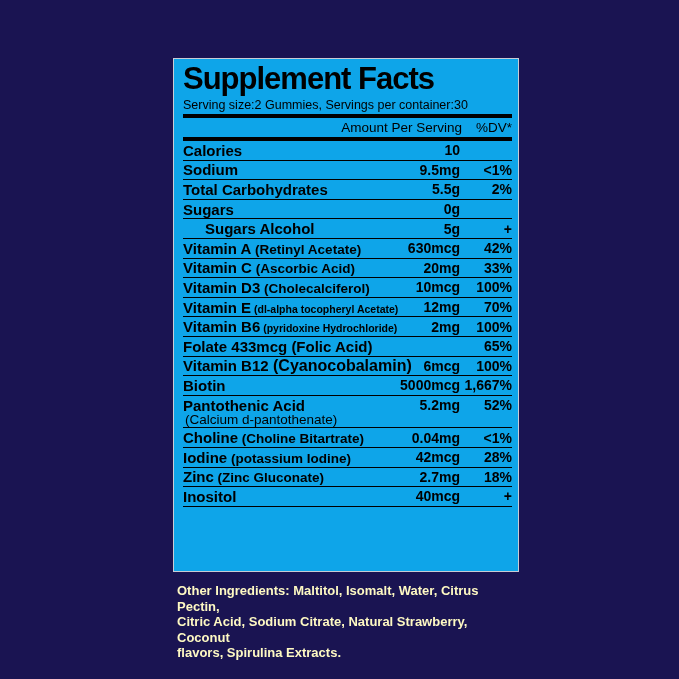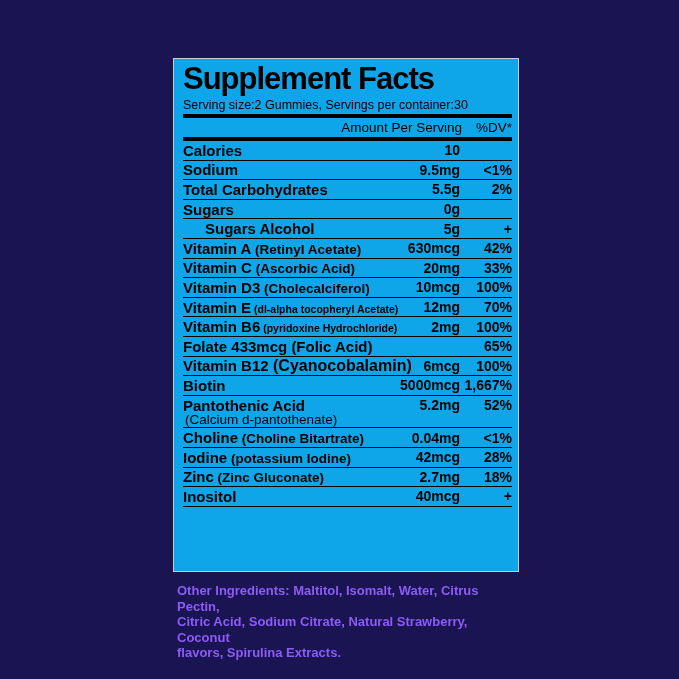--- a/index.html
+++ b/index.html
@@ -38,21 +38,21 @@
   .desc.sm{font-size:10.5px;}
   .desc.md{font-size:16px;}
   .amt{width:78px;text-align:right;font-weight:bold;font-size:14px;white-space:nowrap;}
   .dv{width:52px;text-align:right;font-weight:bold;font-size:14px;white-space:nowrap;}
   .row.indent .name{padding-left:22px;}
   .desc2{font-size:13.5px;line-height:15px;padding-left:2px;margin-top:-2px;}
   .footnotes{font-size:13.5px;line-height:15.5px;margin-top:2px;}
   .pre{white-space:pre-line;}
   .other{
     position:absolute;left:177px;top:583px;width:342px;
-    color:#8b5cf6;font-size:13px;font-weight:bold;line-height:15.5px;
+    color:#fef9c3;font-size:13px;font-weight:bold;line-height:15.5px;
     white-space:pre-line;
   }
 </style>
 </head>
 <body>
 
 <div class="panel">
   <h1 class="title">Supplement Facts</h1>
   <div class="serving">Serving size:2 Gummies, Servings per container:30</div>
   <div class="bar"></div>

